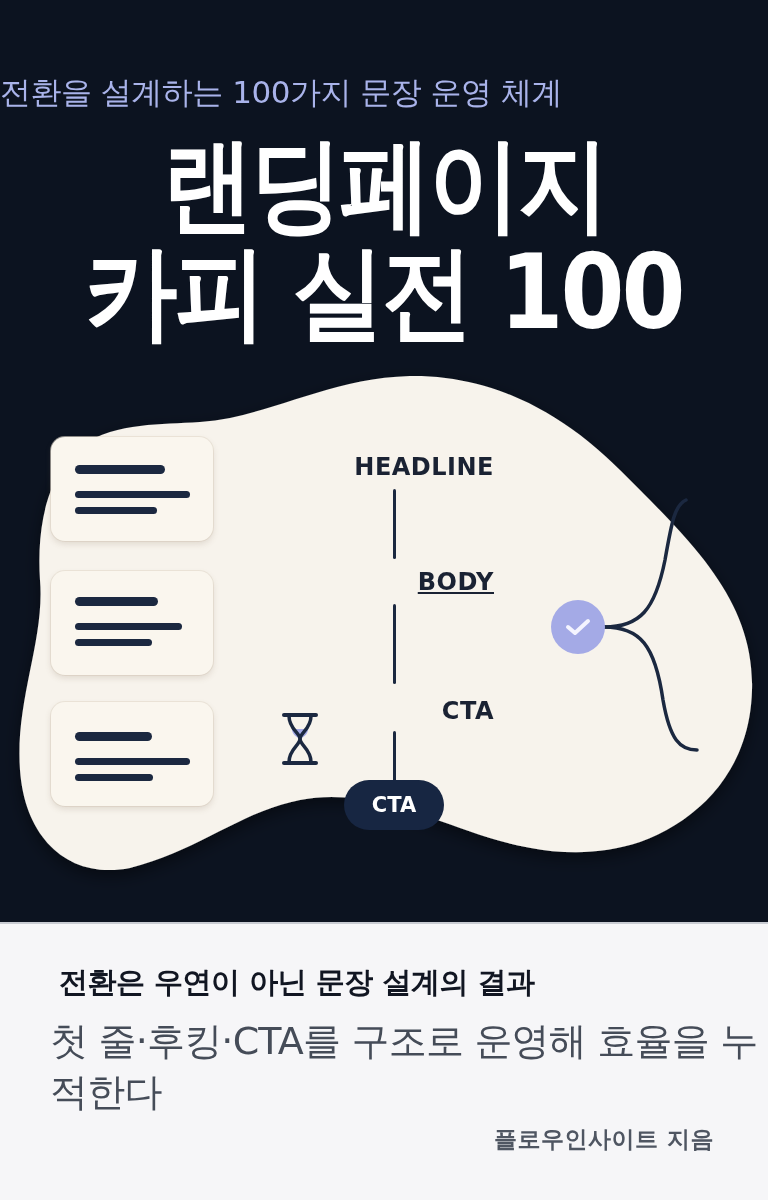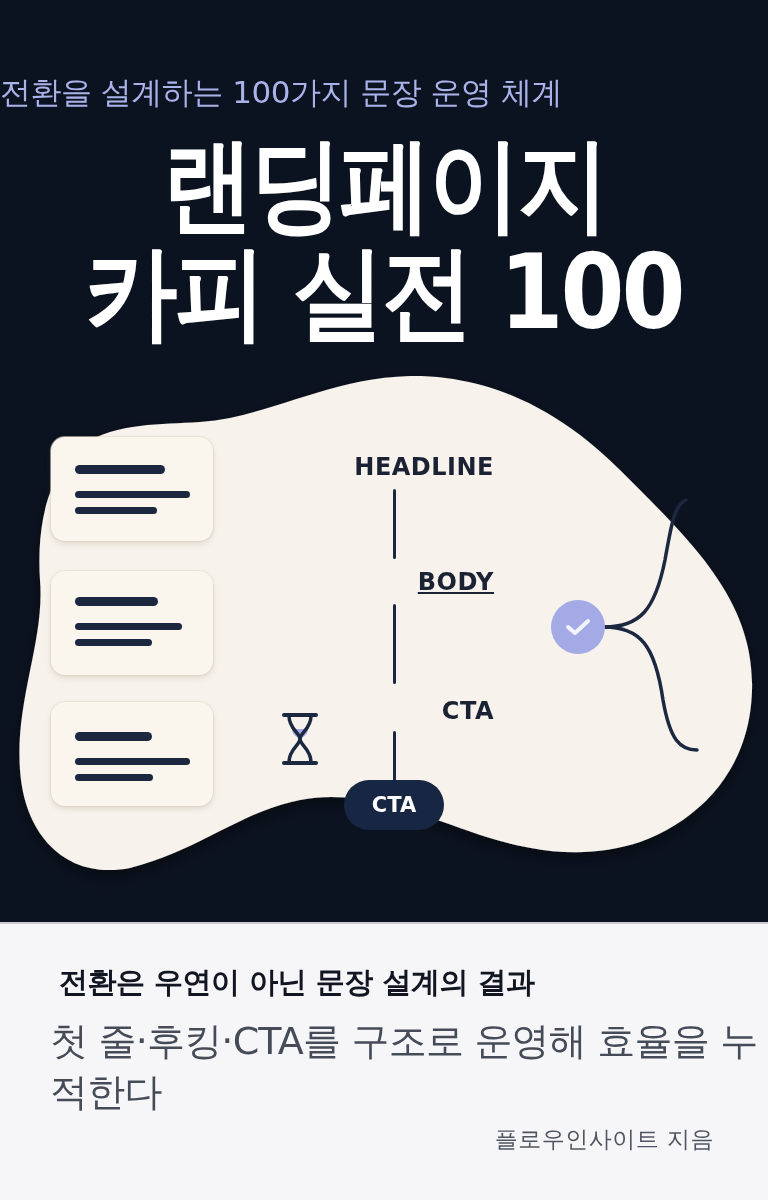--- a/index.html
+++ b/index.html
@@ -58,21 +58,21 @@
     .tagline {
       position: absolute; left: 50px; top: 963px; color: #111622;
       font-size: 29px; font-weight: bold; letter-spacing: -0.5px; margin-left: 9px;
     }
     .desc {
       position: absolute; left: 50px; top: 1016px; color: #454c58;
       font-size: 38px; font-weight: normal; letter-spacing: -0.8px;
     }
     .author {
       position: absolute; right: 54px; top: 1124px; color: #4f5662;
-      font-size: 23px; letter-spacing: 0.5px;
+      font-size: 23px; letter-spacing: 0.5px; font-weight: bold;
     }
   </style>
 </head>
 <body>
 
 <div class="cover-top"></div>
 
 <div class="subtitle">전환을 설계하는 100가지 문장 운영 체계</div>
 <div class="title l1">랜딩페이지</div>
 <div class="title l2">카피 실전 100</div>

